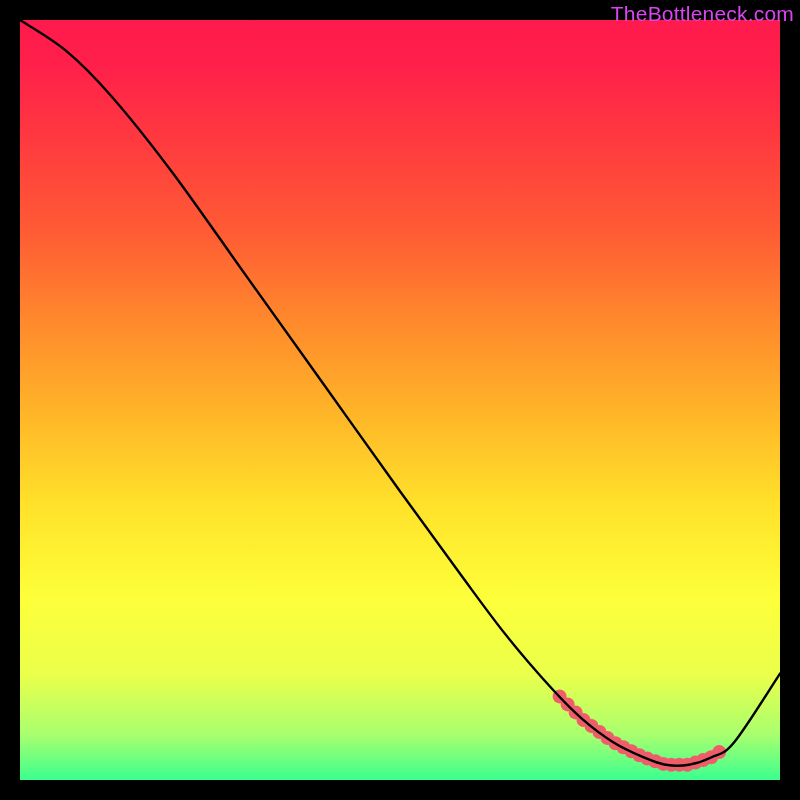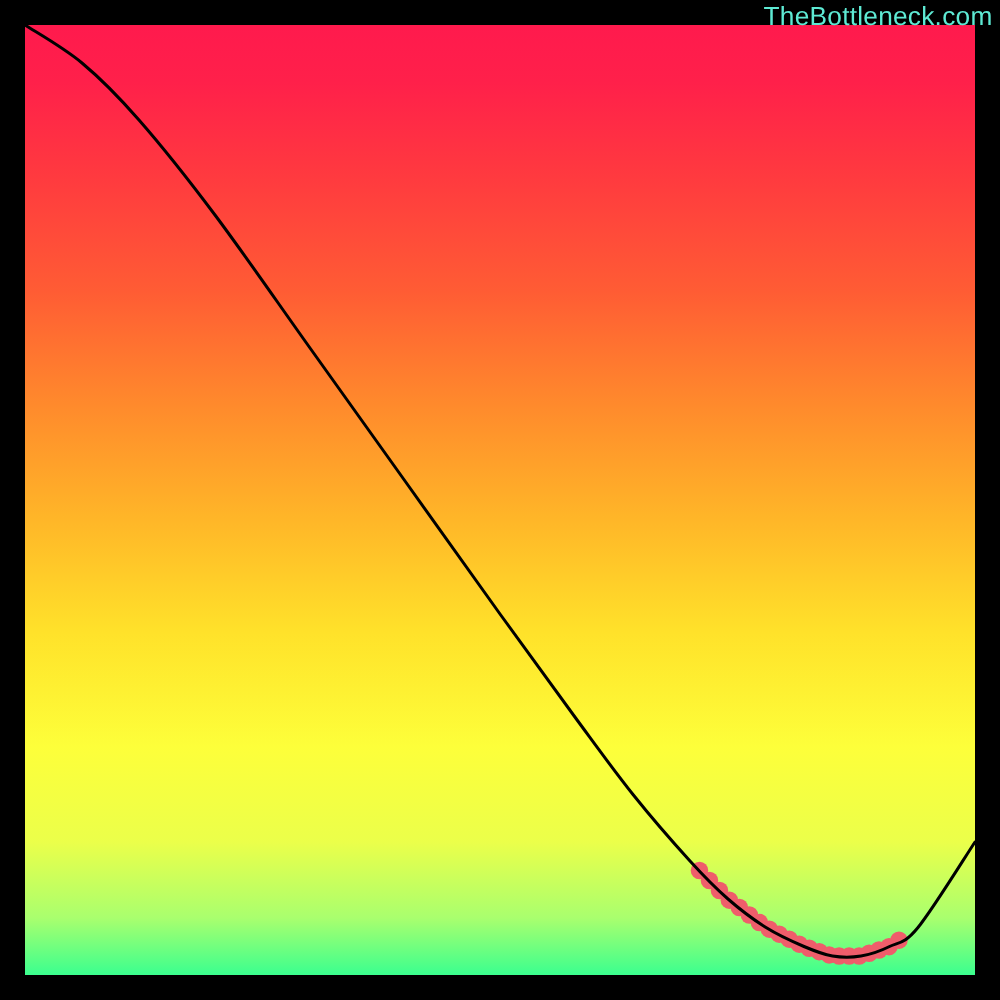--- a/index.html
+++ b/index.html
@@ -36,21 +36,21 @@
       #fdff3a 76%,
       #ebff4a 86%,
       #a9ff6e 94%,
       #3bff8f 100%
     );
   }
   .watermark {
     position: absolute;
     top: 2px;
     right: 6px;
-    color: #5eead4;
+    color: #d946ef;
     font-size: 21px;
     font-weight: 500;
     letter-spacing: 0.2px;
     pointer-events: none;
     user-select: none;
   }
   svg.curve {
     position: absolute;
     left: 0;
     top: 0;

